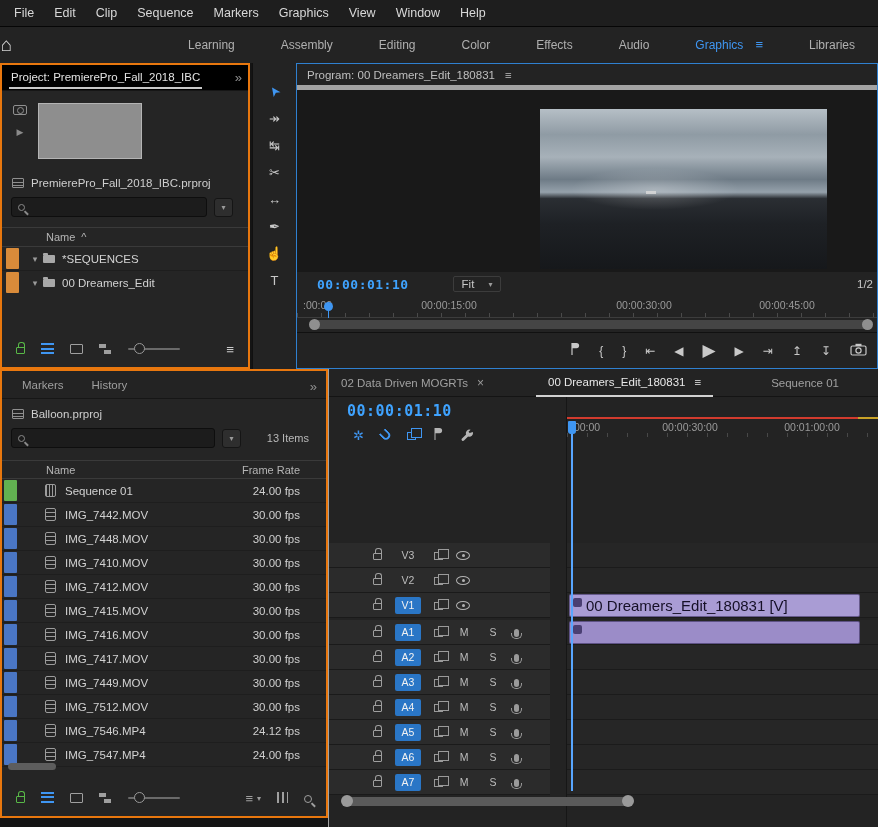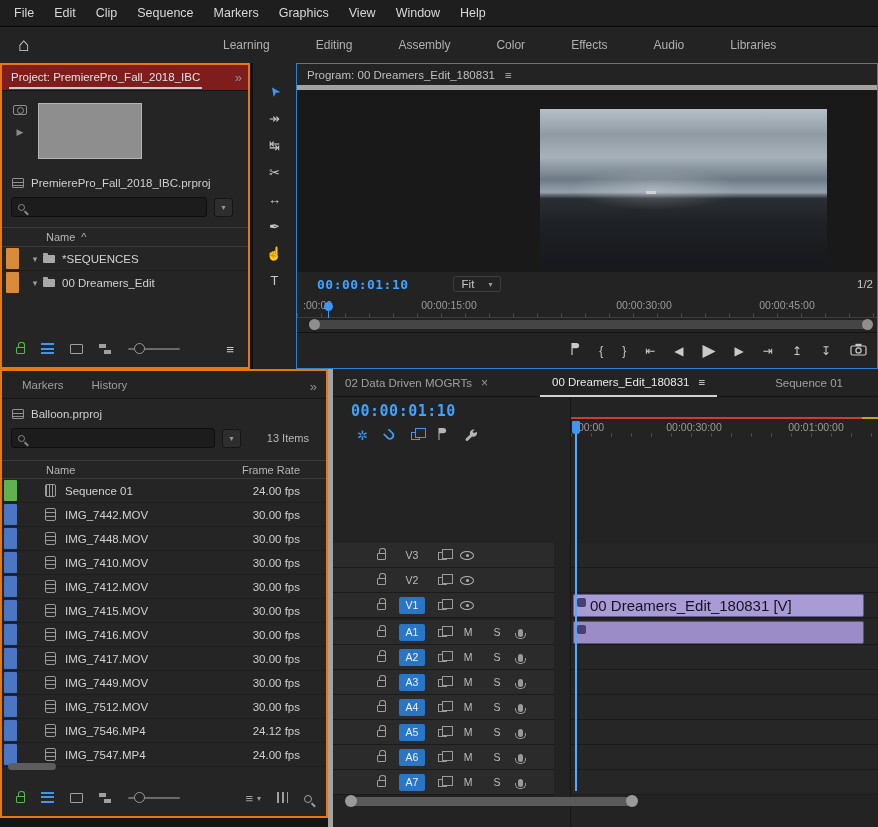--- a/index.html
+++ b/index.html
@@ -56,21 +56,21 @@
   .panel-toolbar { position:absolute; left:2px; right:2px; bottom:4px; height:28px; background:#252525;
     display:flex; align-items:center; gap:16px; padding:0 12px; }
   .fileicon { width:12px; height:10px; border:1px solid #8f8f8f; border-radius:1px; display:inline-block;
     background:linear-gradient(#8f8f8f,#8f8f8f) 0 3px/100% 1px no-repeat, linear-gradient(#8f8f8f,#8f8f8f) 0 6px/100% 1px no-repeat; }
   .cam-icon { width:14px; height:10px; border:1px solid #909090; border-radius:2px; position:relative; display:inline-block; }
   .cam-icon::after { content:""; position:absolute; width:5px; height:5px; border:1px solid #909090; border-radius:50%; left:3px; top:1px; }
 
   
   .project-top { position:absolute; left:0; top:63px; width:250px; height:306px; background:#252525;
     border:2px solid #e8770e; overflow:hidden; }
-  .pt-header { height:26px; background:#7f1d1d; border-bottom:1px solid #161616; display:flex; align-items:center; padding:0 7px; }
+  .pt-header { height:26px; background:#000000; border-bottom:1px solid #161616; display:flex; align-items:center; padding:0 7px; }
   .pt-title { font-size:11.5px; white-space:nowrap; }
   .pt-preview { display:flex; padding:12px 6px 4px 10px; gap:10px; height:82px; }
   .pt-sideicons { display:flex; flex-direction:column; gap:12px; align-items:center; width:16px; padding-top:2px; }
   .play-glyph { color:#8a8a8a; font-size:9px; }
   .pt-thumb { width:104px; height:56px; background:#8e8e8e; border:1px solid #b4b4b4; }
   .pt-file { display:flex; align-items:center; gap:7px; padding:4px 10px 8px; color:#cfcfcf; font-size:11.5px; white-space:nowrap; }
   .pt-search-row { display:flex; align-items:center; gap:7px; padding:0 9px; }
   .pt-search-row .search-box { width:196px; }
   .pt-list-header { margin-top:10px; height:20px; border-top:1px solid #3a3a3a; border-bottom:1px solid #3a3a3a;
     display:flex; align-items:center; padding-left:44px; color:#b5b5b5; font-size:11px; gap:6px; }
@@ -139,21 +139,21 @@
   .media-row { height:24px; display:flex; align-items:center; border-bottom:1px solid #1e1e1e; position:relative; padding-left:2px; }
   .media-icon { width:11px; height:13px; border:1px solid #9c9c9c; border-radius:2px; margin-left:28px; flex:0 0 auto;
     background:linear-gradient(#9c9c9c,#9c9c9c) 0 3px/100% 1px no-repeat, linear-gradient(#9c9c9c,#9c9c9c) 0 7px/100% 1px no-repeat; }
   .media-icon.seq { background:repeating-linear-gradient(90deg,#9c9c9c 0 1px,transparent 1px 3px); }
   .media-name { margin-left:9px; color:#d2d2d2; font-size:11.5px; white-space:nowrap; }
   .media-rate { position:absolute; right:26px; color:#cfcfcf; font-size:11.5px; }
   .scroll-stub { position:absolute; left:6px; bottom:46px; width:48px; height:7px; background:#5d5d5d; border-radius:4px; }
   .sort-btn { display:flex; align-items:center; gap:4px; color:#9f9f9f; font-size:13px; }
 
   
-  .timeline-panel { position:absolute; left:328px; top:369px; right:0; bottom:0; background:#232323; border-left:5px solid #a3a3a3; overflow:hidden; }
+  .timeline-panel { position:absolute; left:328px; top:369px; right:0; bottom:0; background:#232323; border-left:1px solid #a3a3a3; overflow:hidden; }
   .tl-tabs { height:28px; display:flex; align-items:center; border-bottom:1px solid #141414; }
   .tl-tab { display:flex; align-items:center; gap:9px; padding:0 12px; height:28px; color:#a0a0a0; font-size:11.5px; white-space:nowrap; }
   .tl-tab.active { color:#e8e8e8; border-bottom:2px solid #d2d2d2; }
   .tl-close { color:#9a9a9a; font-size:12px; }
   .tl-tab.t2 { margin-left:40px; } .tl-tab.t3 { margin-left:46px; }
   .tl-body { position:absolute; left:0; right:0; top:28px; bottom:0; }
   .tl-left-zone { position:absolute; left:0; top:0; width:237px; bottom:0; }
   .tl-right-zone { position:absolute; left:237px; right:0; top:0; bottom:0; border-left:1px solid #161616; }
   .tl-timecode { position:absolute; left:18px; top:5px; font-family:"DejaVu Sans Mono", monospace; font-weight:bold; font-size:15px; letter-spacing:.5px; }
   .tl-iconrow { position:absolute; left:24px; top:30px; display:flex; align-items:center; gap:17px; }
@@ -212,30 +212,31 @@
     <span class="menu-item">Window</span>
     <span class="menu-item">Help</span>
   </div>
 
 <div class="ws-bar">
   <button class="home-btn"><span>⌂</span></button>
   <div class="ws-tabs">
 
       <span class="ws-tab"><span>Learning</span></span>
 
+      <span class="ws-tab"><span>Assembly</span></span>
+
       <span class="ws-tab"><span>Editing</span></span>
 
-      <span class="ws-tab"><span>Assembly</span></span>
-
       <span class="ws-tab"><span>Color</span></span>
 
       <span class="ws-tab"><span>Effects</span></span>
 
       <span class="ws-tab"><span>Audio</span></span>
 
+      <span class="ws-tab active"><span>Graphics</span><span class="tab-menu hasmenu">≡</span></span>
 
       <span class="ws-tab"><span>Libraries</span></span>
     </div>
 </div>
 
 <div class="project-top" style="border-color: rgb(232, 119, 14);">
   <div class="pt-header">
     <span class="pt-title underline-tab">Project: PremierePro_Fall_2018_IBC</span>
     <span class="panel-chevrons">»</span>
   </div>

